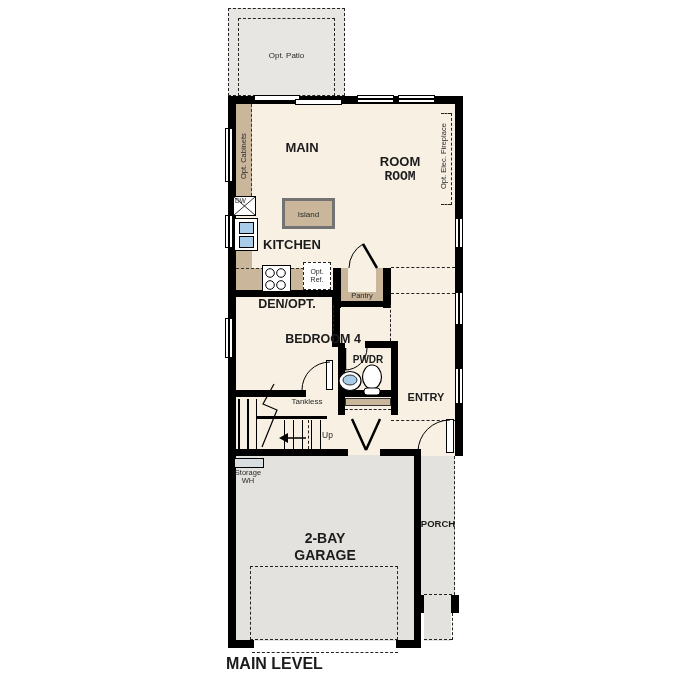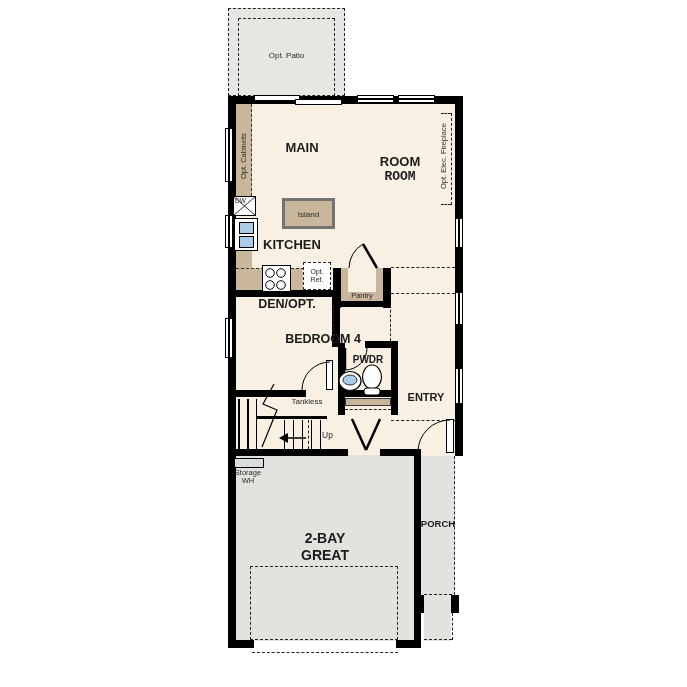--- a/index.html
+++ b/index.html
@@ -148,16 +148,17 @@
   <div class="abs lbl" style="left:365px;top:155px;width:70px;height:13px;font-size:13px;">ROOM</div>
   <div class="abs lbl" style="left:365px;top:170px;width:70px;height:13px;font-size:13px;font-family:Liberation Mono, monospace;">ROOM</div>
   <div class="abs lbl" style="left:258px;top:238px;width:68px;height:14px;font-size:13px;">KITCHEN</div>
   <div class="abs lbl" style="left:232px;top:298px;width:110px;height:14px;font-size:12.5px;">DEN/OPT.</div>
   <div class="abs lbl" style="left:232px;top:333px;width:110px;height:14px;font-size:12.5px;margin-left:36px;">BEDROOM 4</div>
   <div class="abs lbl" style="left:346px;top:354px;width:44px;height:11px;font-size:10px;">PWDR</div>
   <div class="abs lbl" style="left:404px;top:391px;width:44px;height:12px;font-size:11px;">ENTRY</div>
   <div class="abs sm" style="left:285px;top:398px;width:44px;height:10px;font-size:8px;">Tankless</div>
   <div class="abs sm" style="left:322px;top:431px;width:22px;height:11px;font-size:8.5px;text-align:left;">Up</div>
   <div class="abs lbl" style="left:275px;top:531px;width:100px;height:15px;font-size:14px;">2-BAY</div>
-  <div class="abs lbl" style="left:275px;top:548px;width:100px;height:15px;font-size:14px;">GREAT</div>
+  <div class="abs lbl" style="left:275px;top:548px;width:100px;height:15px;font-size:14px;">GARAGE</div>
   <div class="abs lbl" style="left:419px;top:519px;width:38px;height:11px;font-size:9.5px;">PORCH</div>
+  <div class="abs lbl" style="left:226px;top:655px;width:160px;height:18px;font-size:16px;text-align:left;">MAIN LEVEL</div>
 
 </div>
 
 </body></html>

